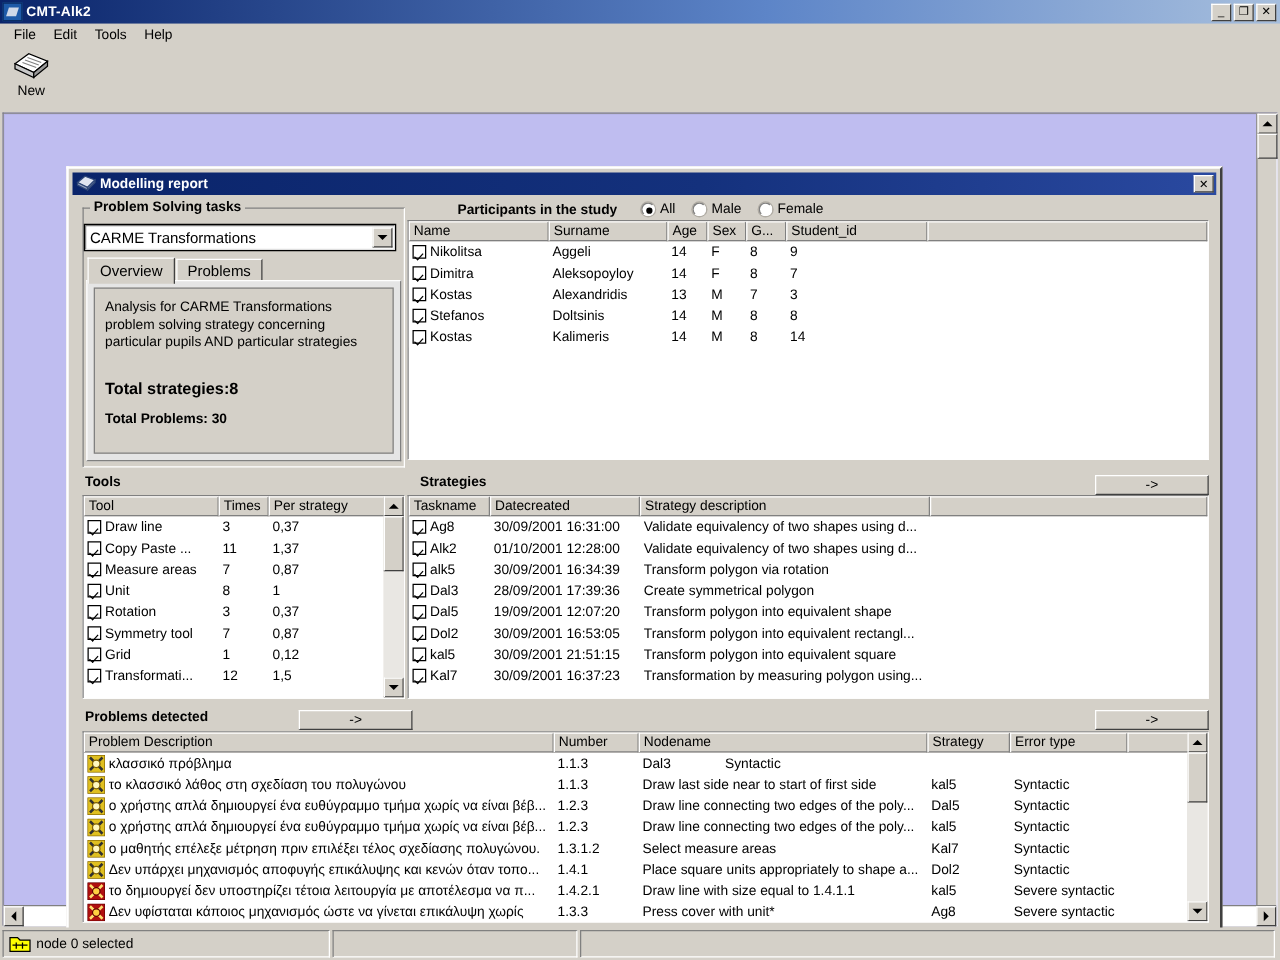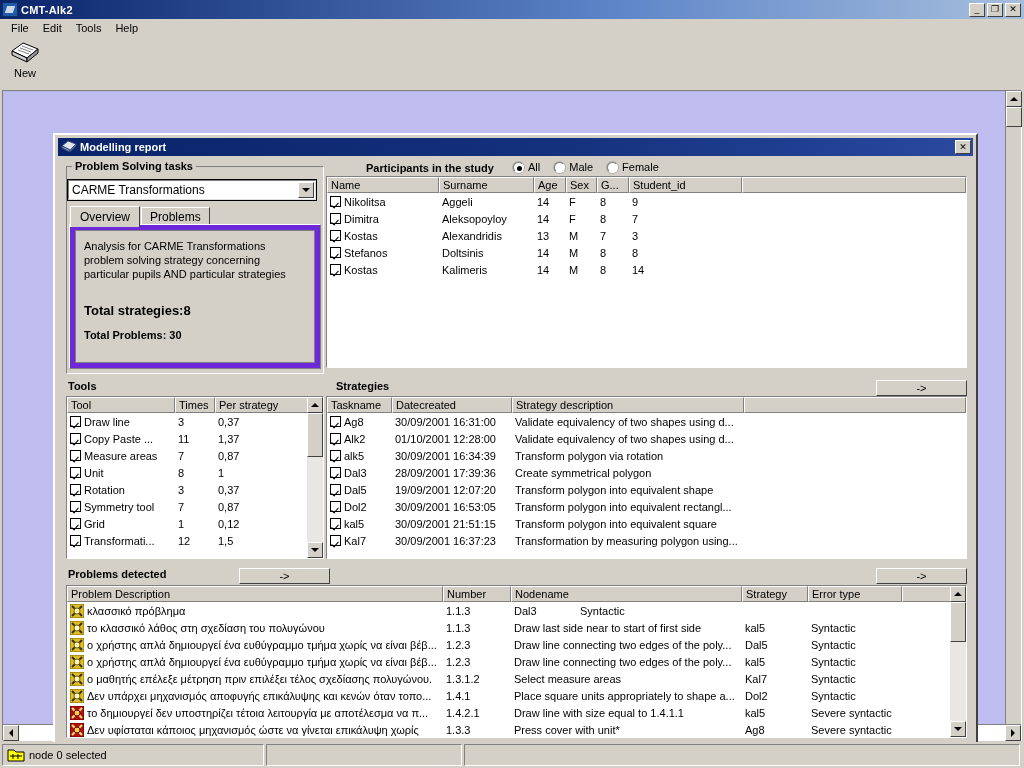--- a/index.html
+++ b/index.html
@@ -330,21 +330,21 @@
             <div class="arrow">
                 <div class="tri-d"></div>
               </div>
           </div>
 
           <div class="tabstrip" style="left:12px;top:47px;">
             <div class="tab sel">Overview</div>
             <div class="tab">Problems</div>
           </div>
 
-          <div style="position:absolute;left:11px;top:66px;width:252px;height:145px;background:#6d28d9;
+          <div style="position:absolute;left:11px;top:66px;width:252px;height:145px;background:#e5e5e5;
                       border-top:1px solid #ffffff;border-left:1px solid #ffffff;
                       border-right:1px solid #808080;border-bottom:1px solid #808080;">
             <div style="position:absolute;left:5px;top:5px;right:5px;bottom:5px;
                         border:1px solid #808080;background:#d4d0c8;padding:8px 8px 0 8px;">
               <div style="font-size:11px;line-height:14px;color:#000;">Analysis for CARME Transformations problem solving strategy concerning particular pupils AND particular strategies</div>
               <div style="font-weight:bold;font-size:13px;margin-top:22px;">Total strategies:8</div>
               <div style="font-weight:bold;font-size:11px;margin-top:11px;">Total Problems: 30</div>
             </div>
           </div>
 

